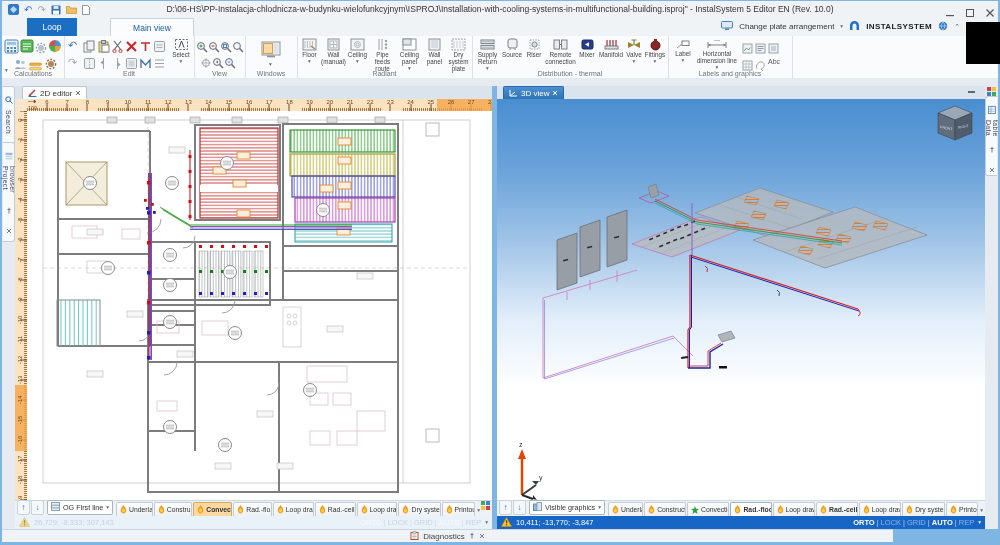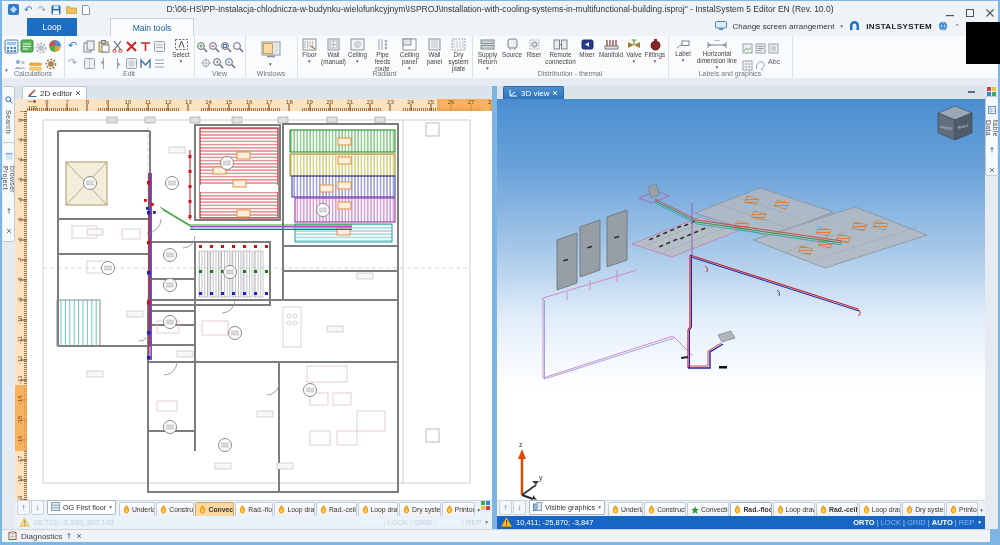--- a/index.html
+++ b/index.html
@@ -67,21 +67,21 @@
   .statusL .mode.on{color:#f4f8fc;font-weight:bold;}
   .statusR .mode{color:#8fb5e4;}
   .statusR .mode.on{color:#fff;font-weight:bold;}
   .sep{margin:0 2px;opacity:.65;}
   .sep::after{content:"|";}
   .spacer{flex:1;}
   
   .viewport3d{position:absolute;left:0;top:13px;width:488px;height:401px;background:linear-gradient(180deg,#4a8ed0 0%,#6ba3da 18%,#a8c9e9 38%,#e2eefa 55%,#ffffff 72%,#ffffff 100%);}
   .canvas2d{position:absolute;left:12px;top:25px;width:465px;height:389px;background:#fff;}
   
-  .diagrow{position:absolute;left:2px;top:529px;width:988px;height:13px;background:#eff3f7;border-top:1px solid #ccd4dc;display:flex;align-items:center;gap:4px;padding:0 6px;box-sizing:border-box;font-size:8px;color:#444;}
+  .diagrow{position:absolute;left:2px;top:529px;width:891px;height:13px;background:#eff3f7;border-top:1px solid #ccd4dc;display:flex;align-items:center;gap:4px;padding:0 6px;box-sizing:border-box;font-size:8px;color:#444;justify-content:center;}
   .minibar{width:7px;height:2px;background:#667;}
 </style>
 </head>
 <body>
 
 <div class="titlebar">
   <div class="qat">
     <span>
         <svg width="11" height="11">
           <rect width="11" height="11" rx="2" fill="#2f7ac8"></rect>
@@ -117,27 +117,27 @@
           <rect x="0.5" y="0.5" width="7" height="7" fill="none" stroke="#555"></rect>
         </svg></span>
     <span><svg width="8" height="8">
           <path d="M0.5 0.5L7.5 7.5M7.5 0.5L0.5 7.5" stroke="#555" stroke-width="1.2"></path>
         </svg></span>
   </div>
 </div>
 
 <div class="menurow">
   <div class="tab-file">Loop</div>
-  <div class="tab-main">Main tools</div>
+  <div class="tab-main">Main view</div>
   <div class="menu-right">
     <span><svg width="12" height="9">
           <rect x="0.5" y="0.5" width="11" height="6.5" rx="1" fill="#dce9f6" stroke="#4a7fb8"></rect>
           <rect x="4" y="7.5" width="4" height="1.5" fill="#4a7fb8"></rect>
         </svg></span>
-    <span>Change screen arrangement</span>
+    <span>Change plate arrangement</span>
     <span class="caret">▾</span>
     <span><svg width="11" height="11">
           <path d="M5.5 1a4.5 4.5 0 0 1 4.5 4.5V10H7.5V5.5a2 2 0 0 0-4 0V10H1V5.5A4.5 4.5 0 0 1 5.5 1z" fill="#1b72c8"></path>
         </svg></span>
     <span style="font-weight:bold;color:#222;letter-spacing:.4px;">INSTALSYSTEM</span>
     <span><svg width="10" height="10">
           <circle cx="5" cy="5" r="4.2" fill="#2f7ac8"></circle>
           <path d="M1 5h8M5 0.8a6.5 6.5 0 0 1 0 8.4M5 0.8a6.5 6.5 0 0 0 0 8.4" stroke="#bcd8f0" stroke-width="0.7" fill="none"></path>
         </svg></span>
     <span style="color:#557;font-size:7px;">⌃</span>
@@ -797,21 +797,21 @@
   </svg>
 
   <div class="sheetbar">
     <div class="arrbtn">↑</div>
     <div class="arrbtn">↓</div>
     <div class="storeybox">
       <span><svg width="9" height="9">
             <rect x="0.5" y="0.5" width="8" height="8" fill="#e8eef5" stroke="#8aa0b4"></rect>
             <path d="M0.5 3.2h8M0.5 5.9h8" stroke="#8aa0b4"></path>
           </svg></span>
-      <span>OG First floor</span>
+      <span>OG First line</span>
       <span class="caret">▾</span>
     </div>
     <div class="tabsrow">
         <div class="sheet-tab">
           <span class="tabico">
             <svg width="7" height="9" viewBox="0 0 7 9">
               <path d="M3.5 0C4.6 1.8 6.2 2.6 6.2 5.2 6.2 7 5 8.5 3.5 8.5 2 8.5 0.8 7 0.8 5.2 0.8 2.6 2.4 1.8 3.5 0z" fill="#f59a23"></path>
               <path d="M3.5 3c.8 1 1.4 1.4 1.4 2.6 0 1-.6 1.9-1.4 1.9s-1.4-.9-1.4-1.9C2.1 4.4 2.7 4 3.5 3z" fill="#ffd24a"></path>
             </svg>
           </span>
@@ -1136,21 +1136,21 @@
       </div>
     <div class="caret" style="margin-bottom:3px;">▾</div>
   </div>
 
   <div class="statusbar statusR">
     <span><svg width="11" height="10">
           <path d="M5.5 0.5L10.5 9.5H0.5z" fill="#ffc020" stroke="#c89000" stroke-width="0.6"></path>
           <rect x="5" y="3.2" width="1.2" height="3.2" fill="#5a4000"></rect>
           <rect x="5" y="7.2" width="1.2" height="1.2" fill="#5a4000"></rect>
         </svg></span>
-    <span>10,411; -25,870; -3,847</span>
+    <span>10,411; -13,770; -3,847</span>
     <span class="spacer"></span>
     <span style="display:inline-flex;align-items:center;">
         <span class="mode on">ORTO</span>
         <span class="sep"></span>
         <span class="mode">LOCK</span>
         <span class="sep"></span>
         <span class="mode">GRID</span>
         <span class="sep"></span>
         <span class="mode on">AUTO</span>
         <span class="sep"></span>

